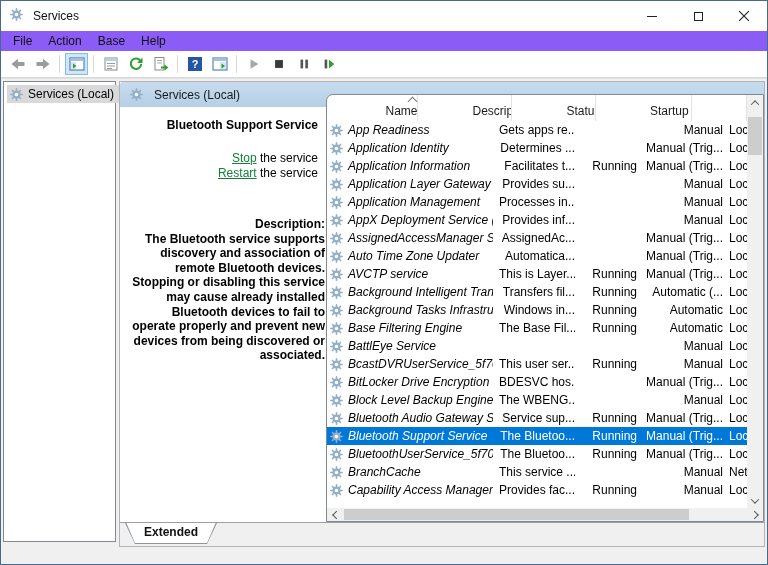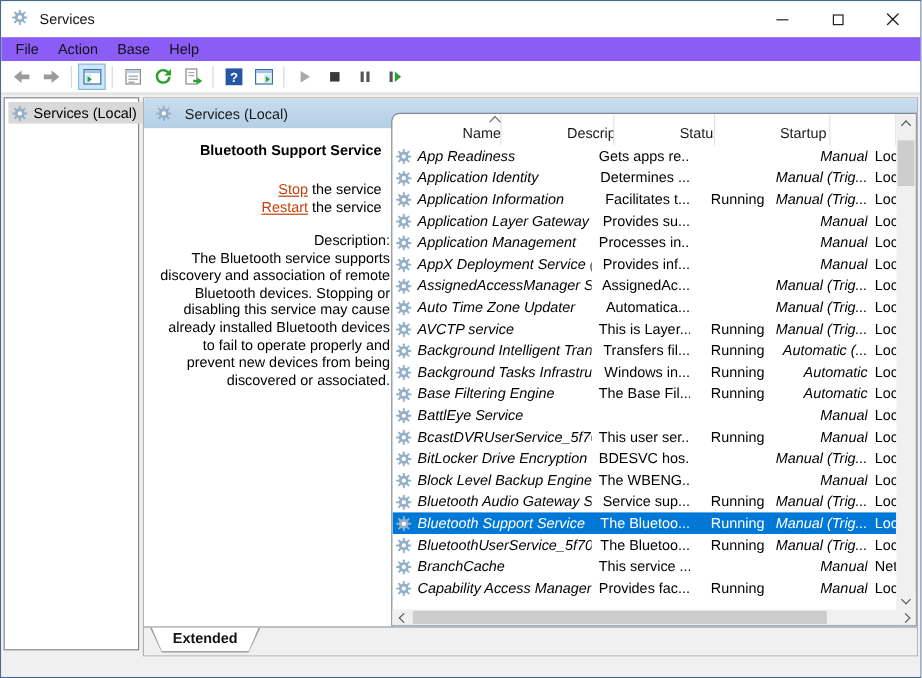--- a/index.html
+++ b/index.html
@@ -35,38 +35,38 @@
 
   .right-panel { position:absolute; left:118px; top:2px; right:2px; height:466px; background:#fff; border:1px solid #b3b3b3; }
   .panel-header { position:absolute; left:0; top:0; right:0; height:25px; background:linear-gradient(#c8dcee,#b5cfe5); border-radius:3px 0 0 0; display:flex; align-items:center; }
   .panel-header .ph-icon { margin-left:10px; }
   .panel-header .ph-text { margin-left:11px; color:#1a1a1a; }
 
   
   .detail-pane { position:absolute; left:0; top:25px; width:206px; bottom:24px; background:#fff; padding:11px 8px 0 9px; overflow:hidden; }
   .svc-title { font-weight:bold; font-size:12px; }
   .svc-links { margin-top:19px; line-height:15px; }
-  a.svc-link { color:#c2410c; text-decoration:underline; cursor:pointer; }
-  .svc-desc { margin-top:12px; line-height:14.6px; width:196px; }
+  a.svc-link { color:#15803d; text-decoration:underline; cursor:pointer; }
+  .svc-desc { margin-top:36px; line-height:14.6px; width:196px;font-weight:bold; }
 
   
   .list-pane { position:absolute; left:206px; top:12px; right:0; bottom:24px; background:#fff; border:1px solid #808a95; border-radius:7px 0 0 0; overflow:hidden; }
   .list-inner { position:absolute; left:0; top:0; right:16px; bottom:13px; overflow:hidden; }
   .list-header { position:relative; display:flex; height:26px;gap:48px; }
   .hcell { border-right:1px solid #e3e3e3; padding:9px 0 0 6px; color:#1a1a1a; white-space:nowrap; overflow:hidden; }
   .hcell.h-name { padding-left:10px; }
   .sort-chevron { position:absolute; left:82px; top:3px; width:7px; height:7px; border-top:1px solid #777; border-left:1px solid #777; transform:rotate(45deg); }
   .h-name { width:166px; } .h-desc { width:82px; } .h-status { width:62px; } .h-startup { width:86px; } .h-log { flex:1; }
 
   .trow { display:flex; align-items:center; height:18px; white-space:nowrap; }
   .trow .cell { overflow:hidden; white-space:nowrap; }
   .c-name { width:166px; display:flex; align-items:center; padding-left:3px;font-style:italic; }
   .c-name svg { flex:0 0 auto; margin-right:5px; }
   .c-desc { width:82px; padding-left:6px; } .c-status { width:62px; padding-left:6px; }
-  .c-startup { width:86px; padding-left:6px;font-style:italic; } .c-log { flex:1; padding-left:6px; }
+  .c-startup { width:86px; padding-left:6px; } .c-log { flex:1; padding-left:6px; }
   .trow.selected { background:#0078d7; color:#fff; }
 
   
   .vsb { position:absolute; top:0; right:0; bottom:13px; width:16px; background:#f0f0f0; }
   .hsb { position:absolute; left:0; right:0; bottom:0; height:13px; background:#f0f0f0; }
   .sb-btn { position:absolute; display:flex; align-items:center; justify-content:center; background:#f0f0f0; }
   .vsb .sb-up { top:0; left:0; width:16px; height:15px; }
   .vsb .sb-down { bottom:0; left:0; width:16px; height:15px; }
   .hsb .sb-left { left:0; top:0; width:15px; height:13px; }
   .hsb .sb-right { right:0; top:0; width:15px; height:13px; }

